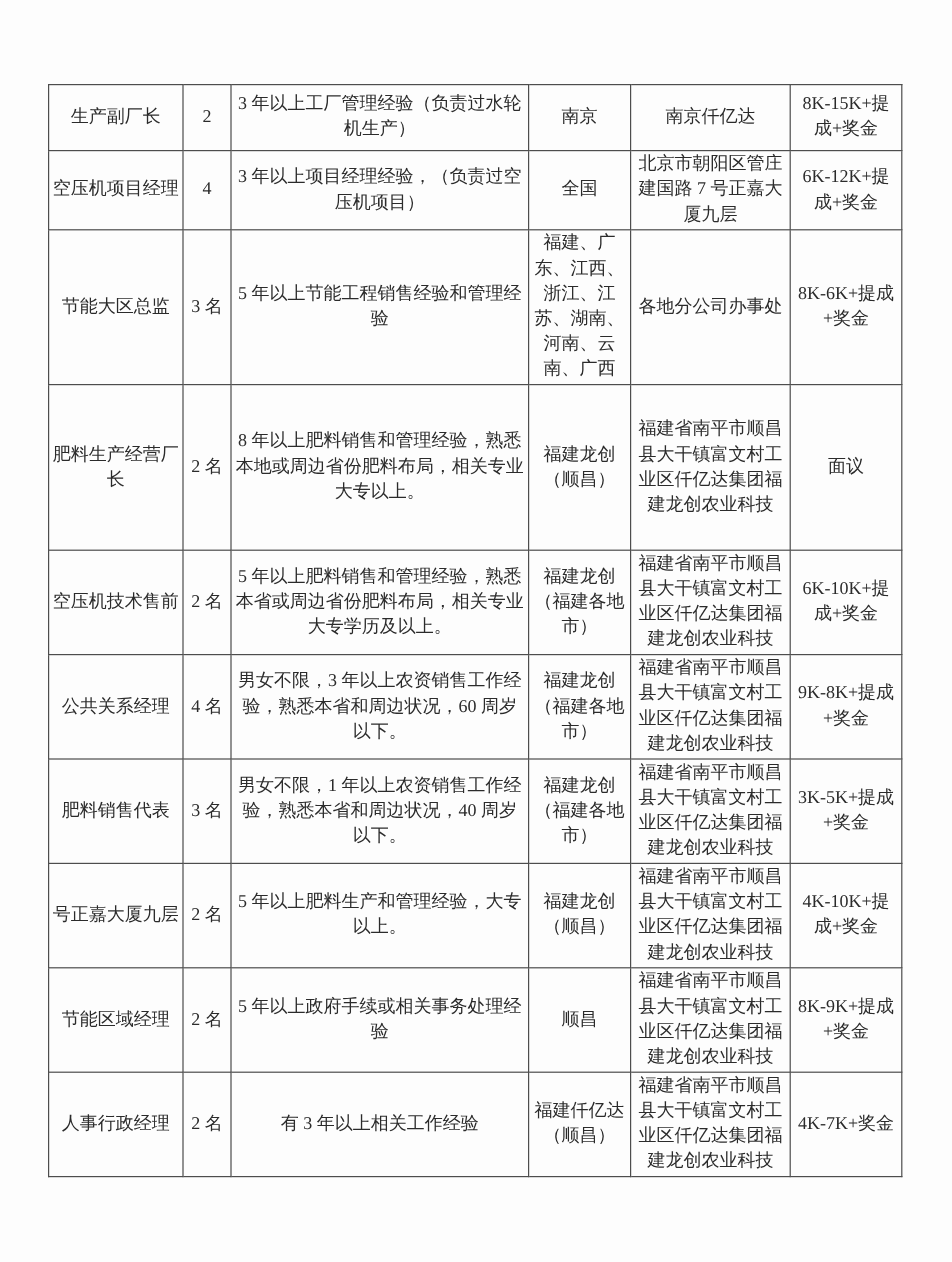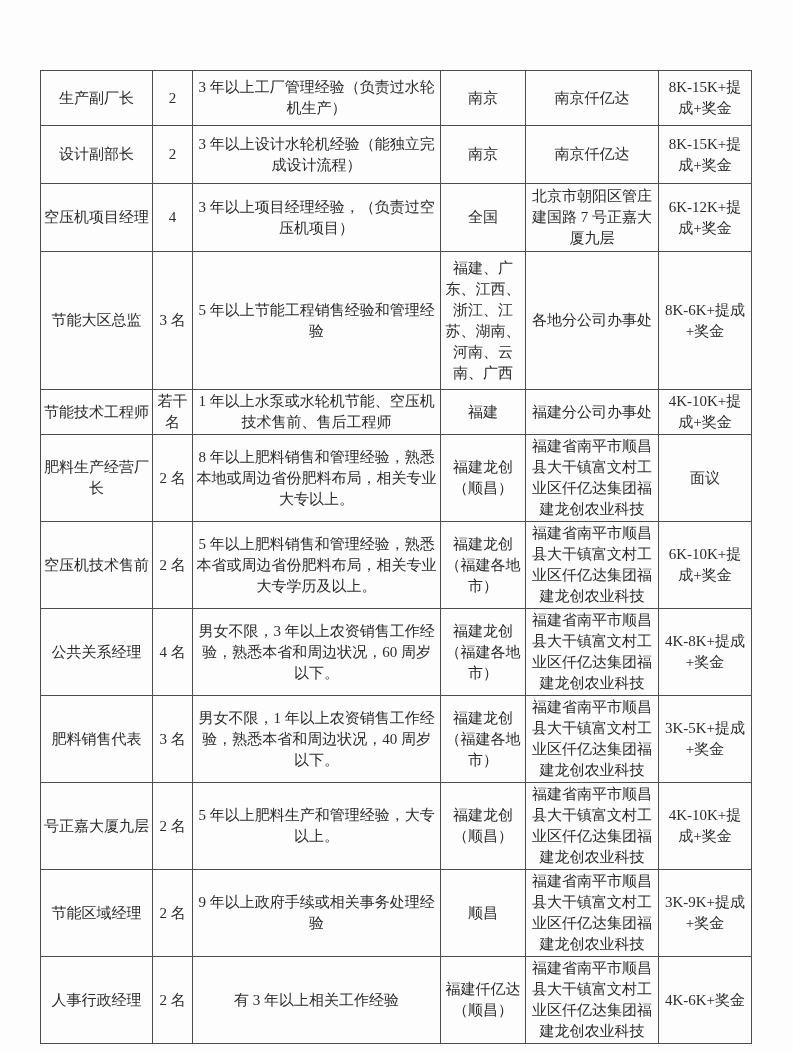--- a/index.html
+++ b/index.html
@@ -74,56 +74,40 @@
     <tbody>
   <tr>
     <td>生产副厂长</td>
     <td>2</td>
     <td>3 年以上工厂管理经验（负责过水轮机生产）</td>
     <td>南京</td>
     <td>南京仟亿达</td>
     <td>8K-15K+提成+奖金</td>
   </tr>
 
-  <tr>
-    <td>设计副部长</td>
-    <td>2</td>
-    <td>3 年以上设计水轮机经验（能独立完成设计流程）</td>
-    <td>南京</td>
-    <td>南京仟亿达</td>
-    <td>8K-15K+提成+奖金</td>
-  </tr>
 
   <tr>
     <td>空压机项目经理</td>
     <td>4</td>
     <td>3 年以上项目经理经验，（负责过空压机项目）</td>
     <td>全国</td>
     <td>北京市朝阳区管庄建国路 7 号正嘉大厦九层</td>
     <td>6K-12K+提成+奖金</td>
   </tr>
 
   <tr>
     <td>节能大区总监</td>
     <td>3 名</td>
     <td>5 年以上节能工程销售经验和管理经验</td>
     <td>福建、广东、江西、浙江、江苏、湖南、河南、云南、广西</td>
     <td>各地分公司办事处</td>
     <td>8K-6K+提成+奖金</td>
   </tr>
 
 
-  <tr>
-    <td>节能技术工程师</td>
-    <td>若干名</td>
-    <td>1 年以上水泵或水轮机节能、空压机技术售前、售后工程师</td>
-    <td>福建</td>
-    <td>福建分公司办事处</td>
-    <td>4K-10K+提成+奖金</td>
-  </tr>
 
   <tr>
     <td>肥料生产经营厂长</td>
     <td>2 名</td>
     <td>8 年以上肥料销售和管理经验，熟悉本地或周边省份肥料布局，相关专业大专以上。</td>
     <td>福建龙创（顺昌）</td>
     <td>福建省南平市顺昌县大干镇富文村工业区仟亿达集团福建龙创农业科技</td>
     <td>面议</td>
   </tr>
 
@@ -135,21 +119,21 @@
     <td>福建省南平市顺昌县大干镇富文村工业区仟亿达集团福建龙创农业科技</td>
     <td>6K-10K+提成+奖金</td>
   </tr>
 
   <tr>
     <td>公共关系经理</td>
     <td>4 名</td>
     <td>男女不限，3 年以上农资销售工作经验，熟悉本省和周边状况，60 周岁以下。</td>
     <td>福建龙创（福建各地市）</td>
     <td>福建省南平市顺昌县大干镇富文村工业区仟亿达集团福建龙创农业科技</td>
-    <td>4K-8K+提成+奖金</td>
+    <td>9K-8K+提成+奖金</td>
   </tr>
 
   <tr>
     <td>肥料销售代表</td>
     <td>3 名</td>
     <td>男女不限，1 年以上农资销售工作经验，熟悉本省和周边状况，40 周岁以下。</td>
     <td>福建龙创（福建各地市）</td>
     <td>福建省南平市顺昌县大干镇富文村工业区仟亿达集团福建龙创农业科技</td>
     <td>3K-5K+提成+奖金</td>
   </tr>
@@ -159,29 +143,29 @@
     <td>2 名</td>
     <td>5 年以上肥料生产和管理经验，大专以上。</td>
     <td>福建龙创（顺昌）</td>
     <td>福建省南平市顺昌县大干镇富文村工业区仟亿达集团福建龙创农业科技</td>
     <td>4K-10K+提成+奖金</td>
   </tr>
 
   <tr>
     <td>节能区域经理</td>
     <td>2 名</td>
-    <td>9 年以上政府手续或相关事务处理经验</td>
+    <td>5 年以上政府手续或相关事务处理经验</td>
     <td>顺昌</td>
     <td>福建省南平市顺昌县大干镇富文村工业区仟亿达集团福建龙创农业科技</td>
-    <td>3K-9K+提成+奖金</td>
+    <td>8K-9K+提成+奖金</td>
   </tr>
 
   <tr>
     <td>人事行政经理</td>
     <td>2 名</td>
     <td>有 3 年以上相关工作经验</td>
     <td>福建仟亿达（顺昌）</td>
     <td>福建省南平市顺昌县大干镇富文村工业区仟亿达集团福建龙创农业科技</td>
-    <td>4K-6K+奖金</td>
+    <td>4K-7K+奖金</td>
   </tr>
 </tbody>
   </table>
 </div>
 
 </body></html>

